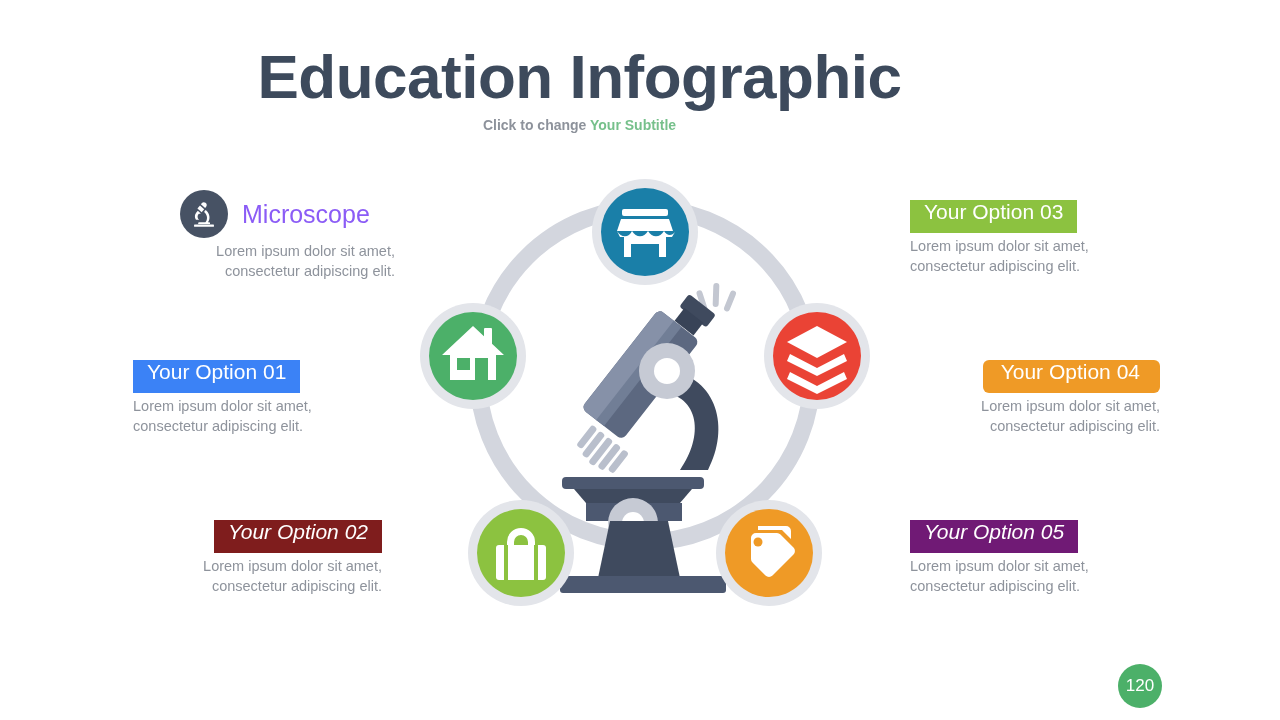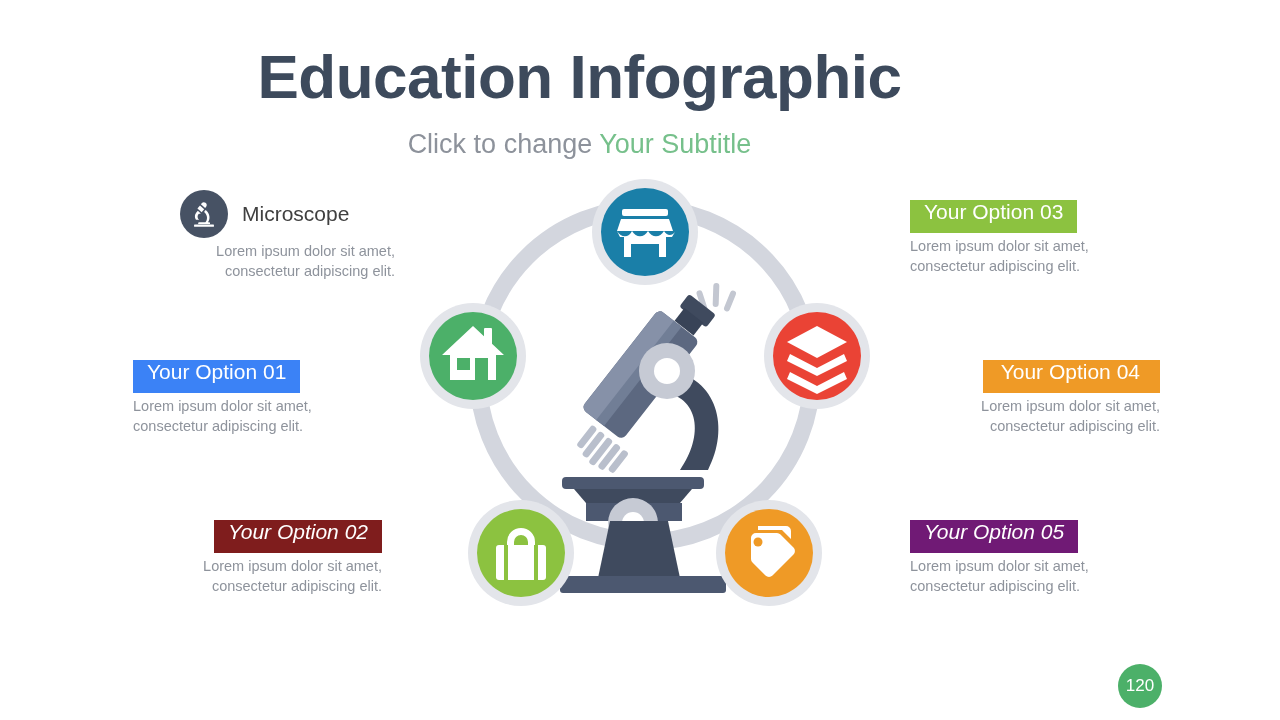--- a/index.html
+++ b/index.html
@@ -26,24 +26,24 @@
   }
   #page-title {
     font-size: 62px;
     font-weight: bold;
     color: #3d4a5c;
     letter-spacing: -0.5px;
     line-height: 1.05;
     margin: 0;
   }
   #subtitle {
-    margin-top: 20px;
-    font-size: 27px;
+    margin-top: 8px;
+    font-size: 14px;
     color: #8d929b;
-    font-weight: normal;
+    font-weight: bold;
   }
   #subtitle .accent {
     color: #76c08b;
   }
 
   
   .block {
     position: absolute;
   }
   .bar {
@@ -86,22 +86,22 @@
     width: 48px;
     height: 48px;
     border-radius: 50%;
     background: #475264;
     display: flex;
     align-items: center;
     justify-content: center;
     flex: 0 0 auto;
   }
   #micro-title {
-    font-size: 21px;
-    color: #404040;
+    font-size: 25px;
+    color: #8b5cf6;
   }
 
   
   #diagram {
     position: absolute;
     left: 418px;
     top: 178px;
     width: 462px;
     height: 442px;
   }
@@ -164,21 +164,21 @@
 consectetur adipiscing elit.</div>
 </div>
 
 <div class="block align-left" id="block-opt3">
   <div class="bar" style="background: rgb(140, 194, 64);">Your Option 03</div>
   <div class="desc">Lorem ipsum dolor sit amet,
 consectetur adipiscing elit.</div>
 </div>
 
 <div class="block align-right" id="block-opt4">
-  <div class="bar" style="background: rgb(239, 154, 38);">Your Option 04</div>
+  <div class="bar" style="background: rgb(239, 154, 38); border-radius: 6px;">Your Option 04</div>
   <div class="desc">Lorem ipsum dolor sit amet,
 consectetur adipiscing elit.</div>
 </div>
 
 <div class="block align-left" id="block-opt5">
   <div class="bar" style="background: #701a75; font-style: italic;">Your Option 05</div>
   <div class="desc">Lorem ipsum dolor sit amet,
 consectetur adipiscing elit.</div>
 </div>
 

